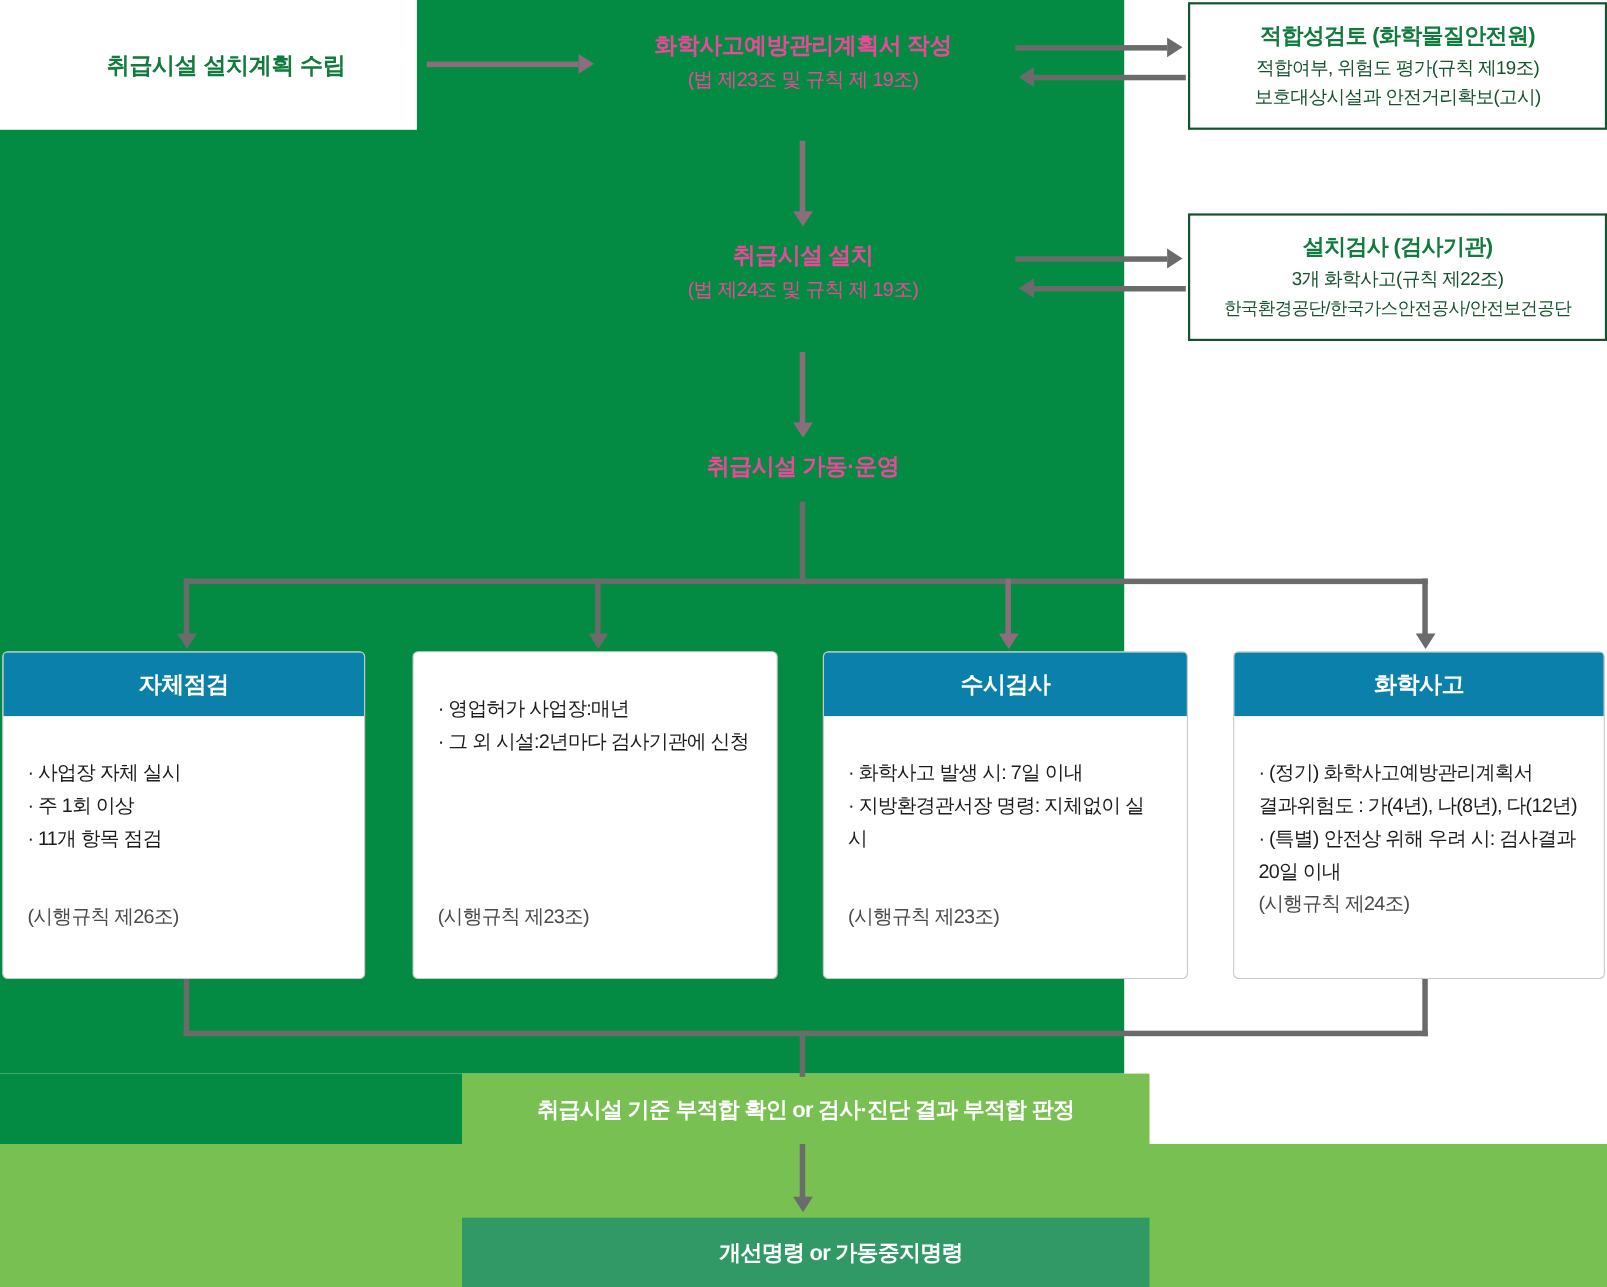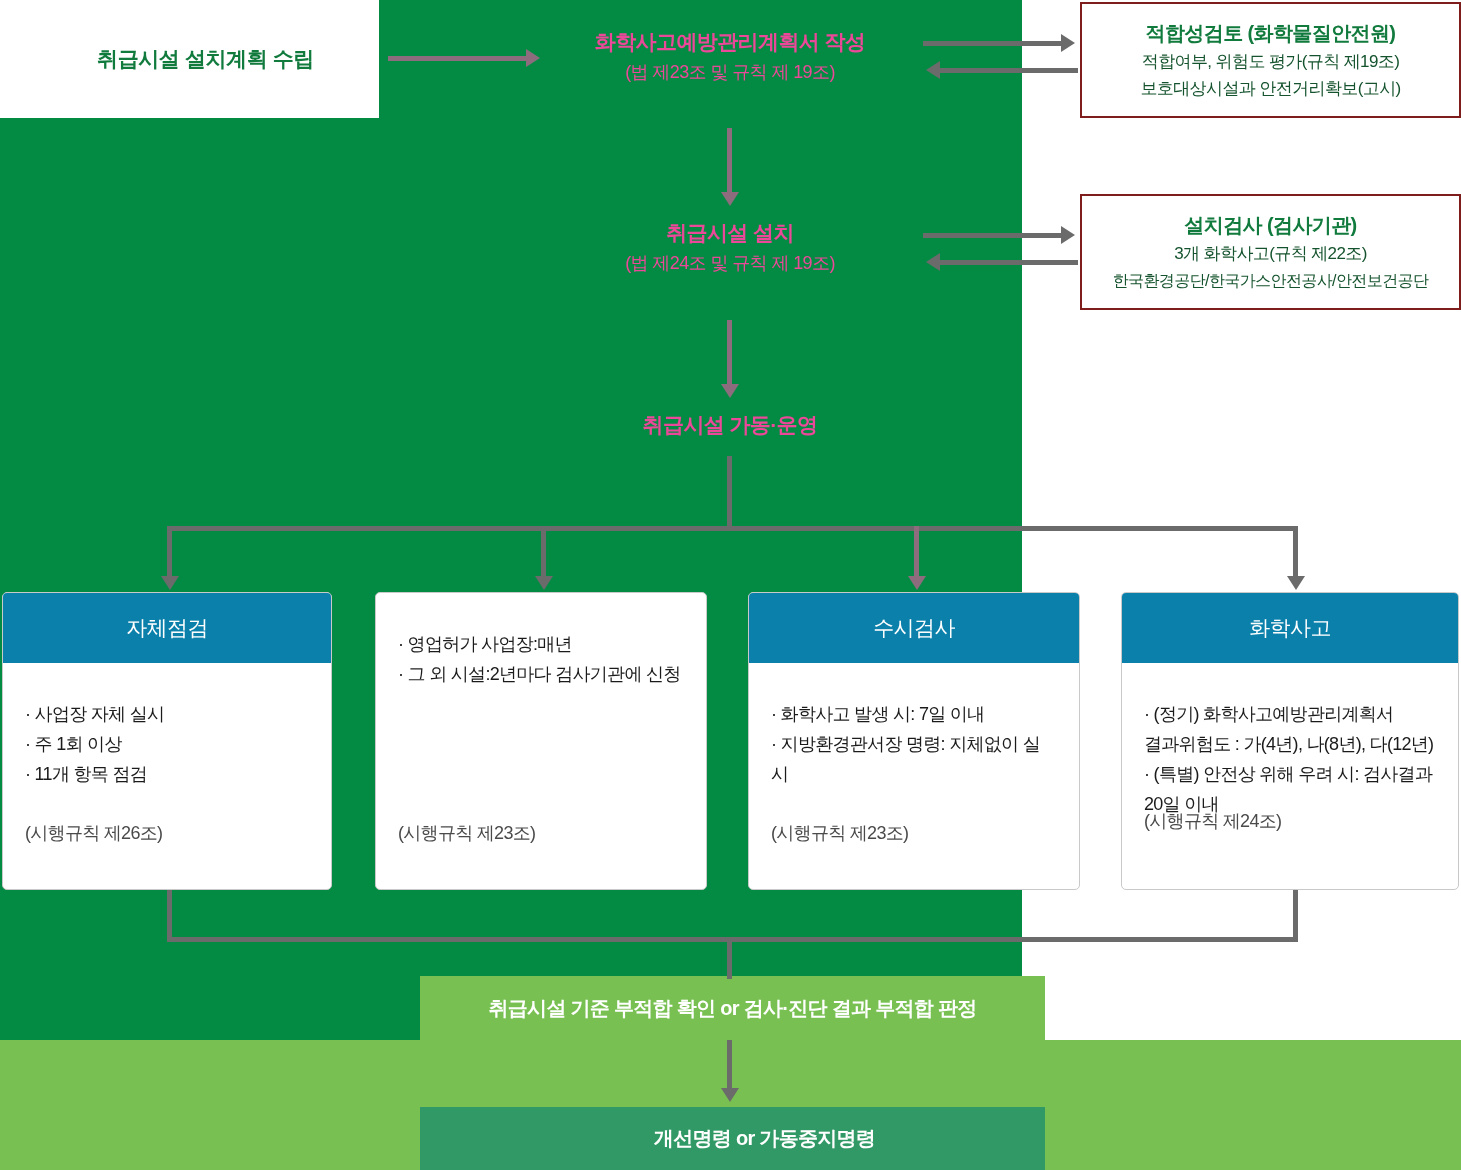--- a/index.html
+++ b/index.html
@@ -59,21 +59,21 @@
     letter-spacing: -0.6px;
   }
   .green-node .gn-title { font-weight: bold; font-size: 21px; line-height: 30px; }
   .green-node .gn-sub   { font-weight: normal; font-size: 18px; line-height: 30px; }
 
   
   .info-box {
     position: absolute;
     box-sizing: border-box;
     background: #ffffff;
-    border: 2px solid #7f1d1d;
+    border: 2px solid #14532d;
     display: flex;
     flex-direction: column;
     align-items: center;
     justify-content: center;
     padding: 6px 10px;
   }
   .info-box .ib-title {
     font-weight: bold;
     font-size: 20px;
     color: #117A3D;
@@ -97,24 +97,24 @@
     background: #ffffff;
     border: 1px solid #c9c9c9;
     border-radius: 5px;
     overflow: hidden;
     display: flex;
     flex-direction: column;
   }
   .card-header {
     background: #0B80AB;
     color: #ffffff;
-    font-weight: normal;
+    font-weight: bold;
     font-size: 21px;
     letter-spacing: -0.6px;
-    height: 70px;
+    height: 58px;
     display: flex;
     align-items: center;
     justify-content: center;
     flex: 0 0 auto;
   }
   .card-body {
     flex: 1 1 auto;
     position: relative;
     padding: 36px 22px 10px 22px;
   }

